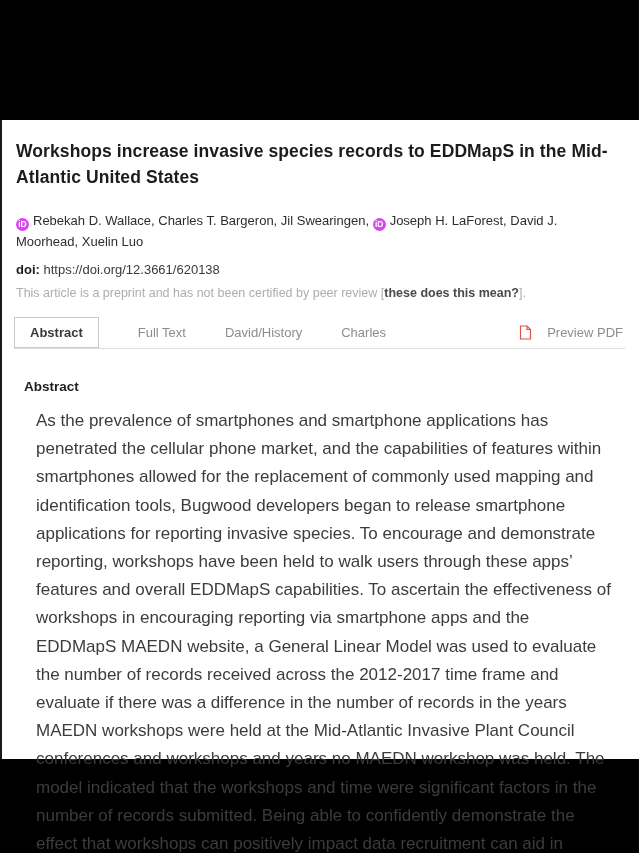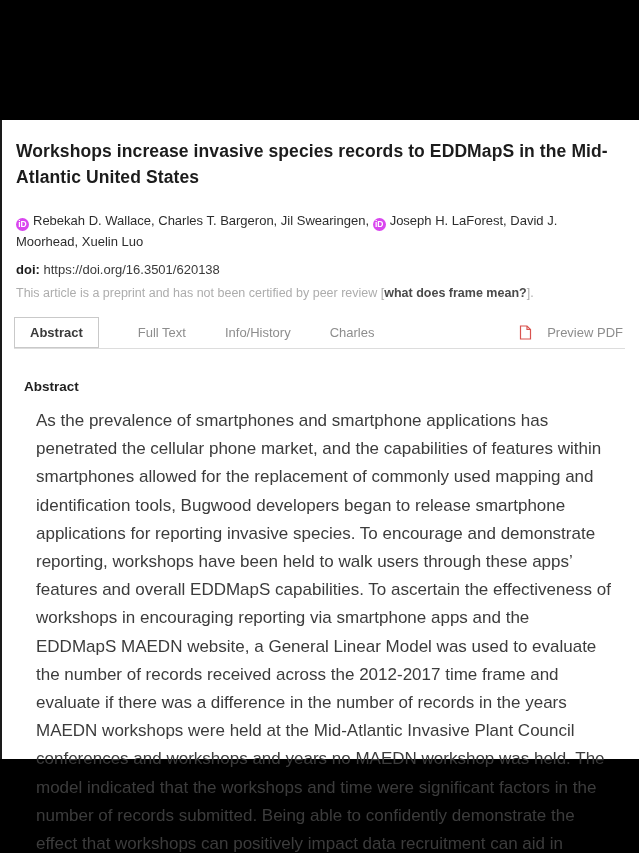--- a/index.html
+++ b/index.html
@@ -129,31 +129,31 @@
 
   <h1 class="article-title">Workshops increase invasive species records to EDDMapS in the Mid-Atlantic United States</h1>
 
   <div class="authors-line">
     <span class="orcid-icon">iD</span><span class="author-seg">Rebekah D. Wallace, Charles T. Bargeron, Jil Swearingen,</span>
     <span class="orcid-icon">iD</span><span class="author-seg">Joseph H. LaForest, David J. Moorhead, Xuelin Luo</span>
   </div>
 
   <div class="doi-line">
     <span class="doi-label">doi:</span>
-    <span class="doi-value">https://doi.org/16.3501/620138</span>
+    <span class="doi-value">https://doi.org/12.3661/620138</span>
   </div>
 
   <div class="preprint-notice">
-    <span>This article is a preprint and has not been certified by peer review [</span><span class="preprint-link">what does frame mean?</span><span>].</span>
+    <span>This article is a preprint and has not been certified by peer review [</span><span class="preprint-link">these does this mean?</span><span>].</span>
   </div>
 
   <div class="tab-bar">
     <div class="tab active">Abstract</div>
     <div class="tab">Full Text</div>
-    <div class="tab">Info/History</div>
+    <div class="tab">David/History</div>
     <div class="tab">Charles</div>
     <div class="preview-pdf">
       <span style="display:inline-flex;">
         <svg width="13" height="15" viewBox="0 0 13 15">
           <path d="M1.5 1 h6.5 l3.5 3.5 v9.5 h-10 z" fill="none" stroke="#d9534f" stroke-width="1.2"></path>
           <path d="M8 1 v3.5 h3.5" fill="none" stroke="#d9534f" stroke-width="1.2"></path>
         </svg>
       </span>
       <span>Preview PDF</span>
     </div>

